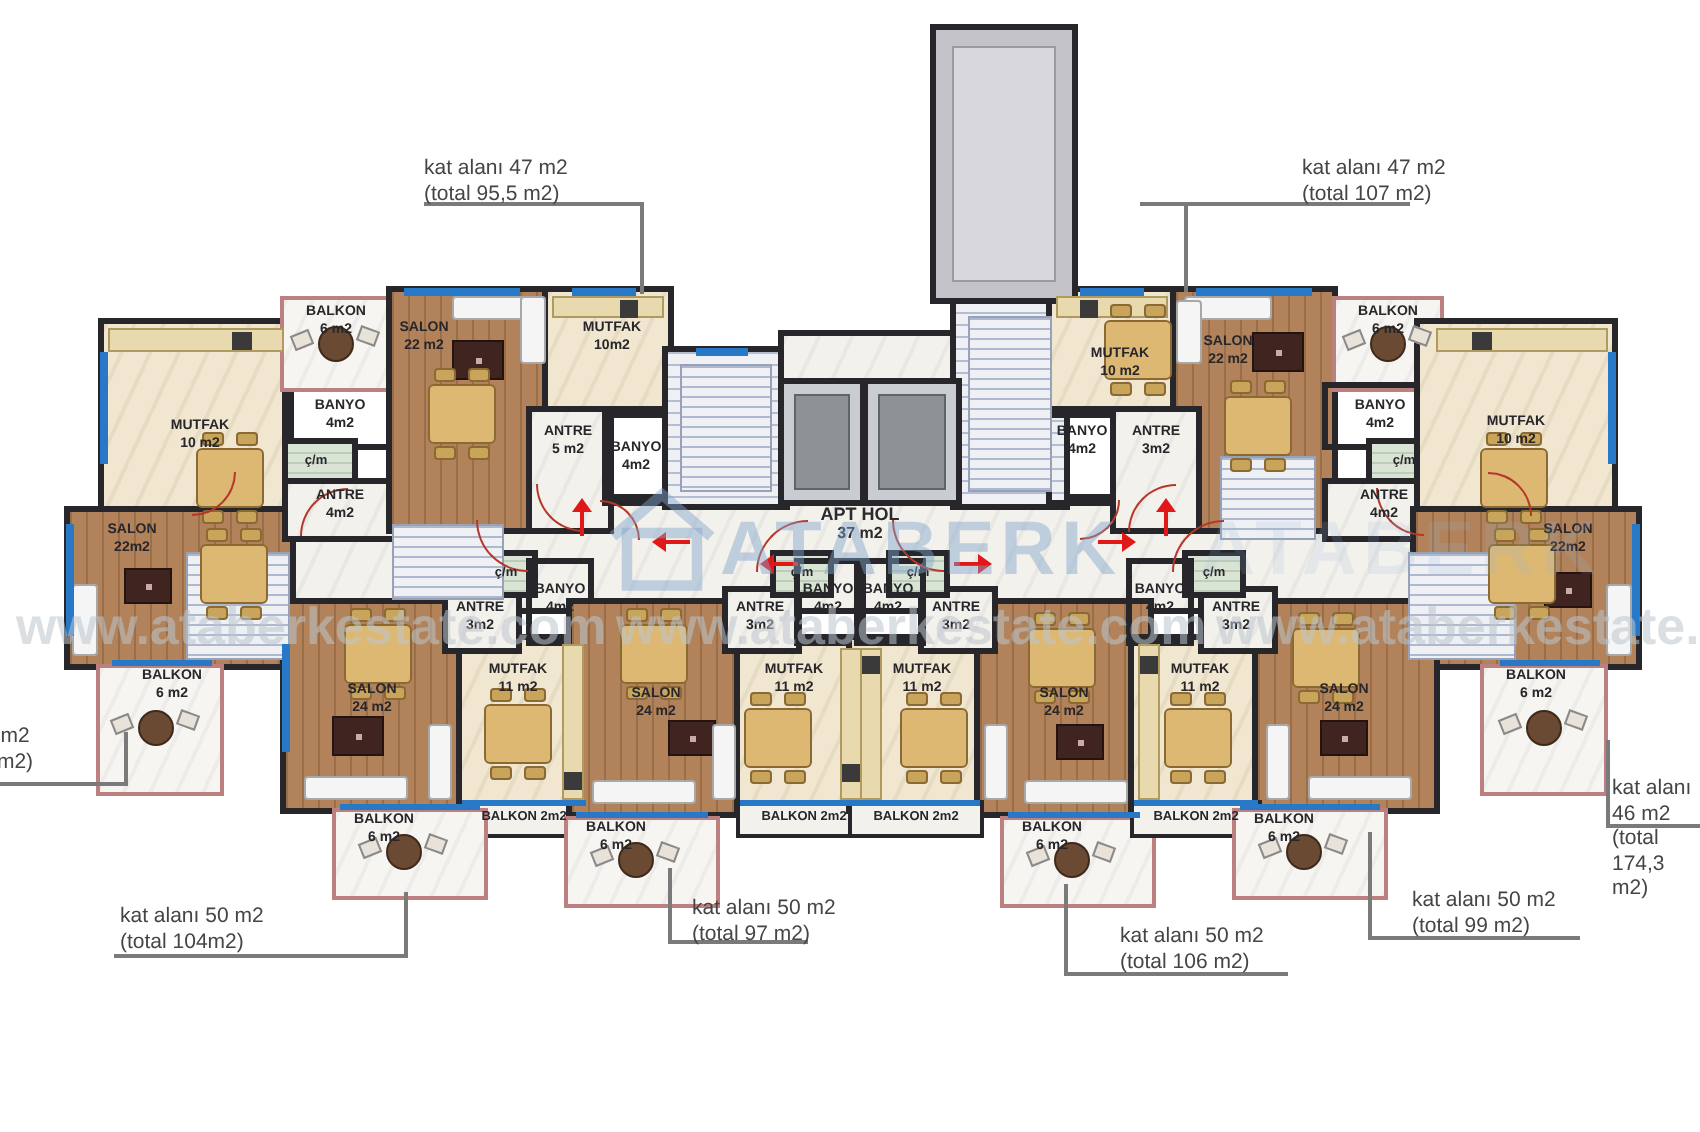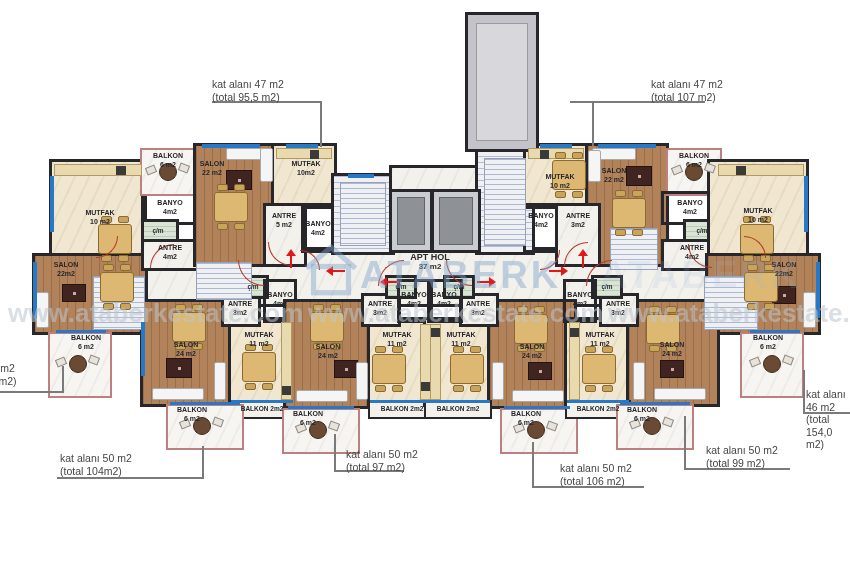--- a/index.html
+++ b/index.html
@@ -431,21 +431,21 @@
     <div class="seg" style="position: absolute; left: 592px; top: 101px; width: 2px; height: 45px;"></div>
     <div class="callout" style="position: absolute; left: 651px; top: 78px;">kat alanı 47 m2
 (total 107 m2)</div>
     <div class="seg" style="position: absolute; left: 0px; top: 391px; width: 63px; height: 2px;"></div>
     <div class="seg" style="position: absolute; left: 62px; top: 366px; width: 2px; height: 27px;"></div>
     <div class="callout" style="position: absolute; left: -57px; top: 362px;">kat alanı 46 m2
 (total 108,5 m2)</div>
     <div class="seg" style="position: absolute; left: 803px; top: 370px; width: 2px; height: 44px;"></div>
     <div class="seg" style="position: absolute; left: 803px; top: 412px; width: 47px; height: 2px;"></div>
     <div class="callout" style="position: absolute; left: 806px; top: 388px;">kat alanı 46 m2
-(total 154,0 m2)</div>
+(total 174,3 m2)</div>
     <div class="seg" style="position: absolute; left: 57px; top: 477px; width: 147px; height: 2px;"></div>
     <div class="seg" style="position: absolute; left: 202px; top: 446px; width: 2px; height: 33px;"></div>
     <div class="callout" style="position: absolute; left: 60px; top: 452px;">kat alanı 50 m2
 (total 104m2)</div>
     <div class="seg" style="position: absolute; left: 334px; top: 470px; width: 70px; height: 2px;"></div>
     <div class="seg" style="position: absolute; left: 334px; top: 434px; width: 2px; height: 38px;"></div>
     <div class="callout" style="position: absolute; left: 346px; top: 448px;">kat alanı 50 m2
 (total 97 m2)</div>
     <div class="seg" style="position: absolute; left: 532px; top: 486px; width: 112px; height: 2px;"></div>
     <div class="seg" style="position: absolute; left: 532px; top: 442px; width: 2px; height: 46px;"></div>

